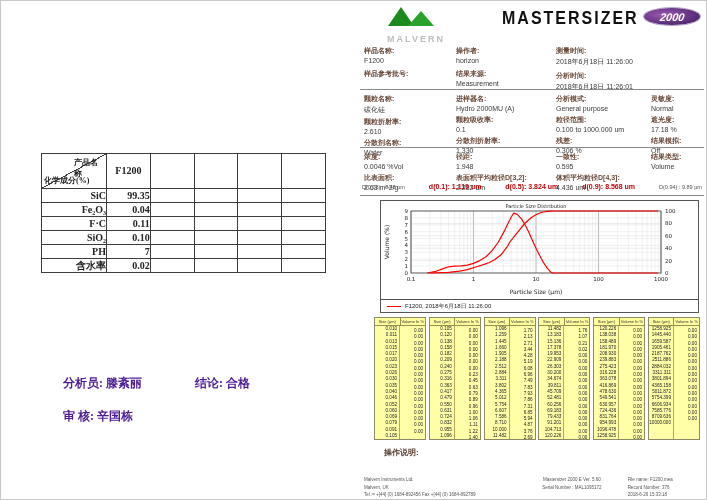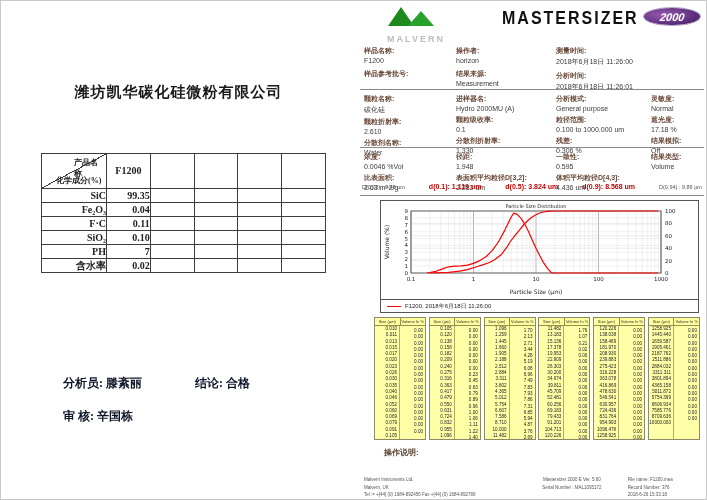--- a/index.html
+++ b/index.html
@@ -14,24 +14,24 @@
   .info-block{height:71px;border-bottom:1px solid #3c3c3c;padding:12px 0 0 24px;box-sizing:border-box;}
   .info-row{display:flex;font-size:11px;font-weight:bold;margin-bottom:9px;color:#1a1a1a;}
   .info-row span:first-child{flex:0 0 118px;}
   .chem-grid{display:grid;grid-template-columns:64px repeat(5,1fr);}
   .cg{border-left:1px solid #3c3c3c;border-top:1px solid #3c3c3c;box-sizing:border-box;overflow:hidden;}
   .cg:nth-child(6n+1){border-left:none;}
   .cg.diag,.cg.head{height:34px;border-top:none;}
   .cg.diag{position:relative;
      background:linear-gradient(to bottom right,transparent 49.2%,#3c3c3c 49.2%,#3c3c3c 50.8%,transparent 50.8%);}
   .diag-top{position:absolute;top:3px;right:3px;font-size:8px;font-weight:bold;margin-left:32px;}
-  .diag-bottom{position:absolute;bottom:2px;left:14px;font-size:8px;font-weight:bold;}
+  .diag-bottom{position:absolute;bottom:2px;left:2px;font-size:8px;font-weight:bold;}
   .cg.head{font-size:10px;font-weight:bold;text-align:center;line-height:34px;}
   .cg.name,.cg.val,.cg.blank{height:14px;line-height:14px;font-size:10px;font-weight:bold;text-align:right;}
-  .signatures{position:absolute;left:62px;top:374px;width:260px;font-size:12px;font-weight:bold;color:#0f172a;}
+  .signatures{position:absolute;left:62px;top:374px;width:260px;font-size:12px;font-weight:bold;color:#4c1d95;}
   .sig-row{display:flex;margin-bottom:16px;}
   .sig-row span:first-child{flex:0 0 132px;}
   
   .right-page{position:absolute;left:355px;top:0;width:352px;height:500px;font-size:7px;}
   .malvern-logo{position:absolute;left:30px;top:6px;width:60px;text-align:center;}
   .tri-wrap{position:relative;height:20px;}
   .tri{position:absolute;width:0;height:0;border-left:13px solid transparent;border-right:13px solid transparent;}
   .tri.t1{left:2px;top:0;border-bottom:19px solid #1c8a1c;}
   .tri.t2{left:22px;top:4px;border-bottom:15px solid #28a228;}
   .malvern-text{font-size:9px;font-weight:bold;letter-spacing:2px;color:#bdbdbd;margin-top:7px;}
@@ -69,21 +69,20 @@
   .footer{position:absolute;left:8px;right:6px;bottom:3px;display:flex;font-size:4.5px;color:#555;line-height:1.6;}
   .footer .fl{width:45%;} .footer .fc{width:33%;text-align:center;} .footer .fr{flex:1;text-align:left;}
   svg text{font-family:"DejaVu Sans",sans-serif;}
 </style>
 </head>
 <body>
 
 <div class="canvas">
 
   <section class="left-page">
-    <h1 class="company">潍坊凯华碳化硅微粉有限公司</h1>
 
     <div class="chem-table">
       <div class="chem-grid">
           <div class="cg diag">
             <span class="diag-top">产品名称</span>
             <span class="diag-bottom">化学成分(%)</span>
           </div>
           <div class="cg head">F1200</div>
           <div class="cg head"></div>
           <div class="cg head"></div>

